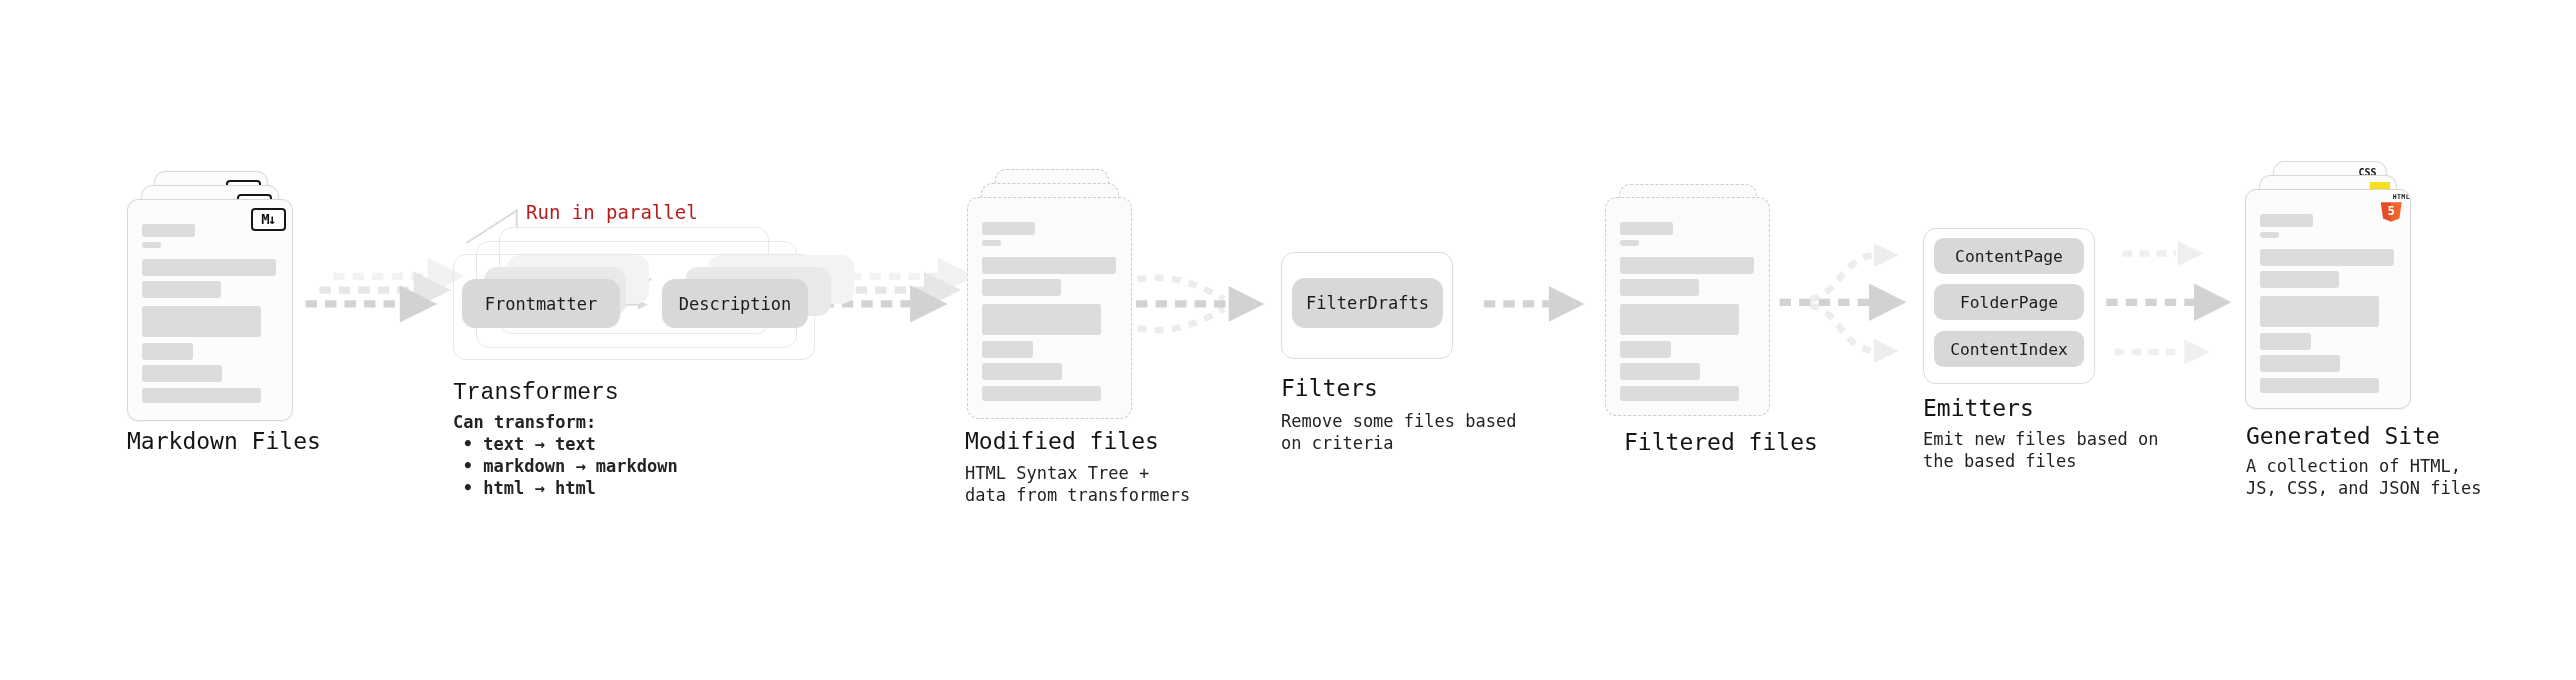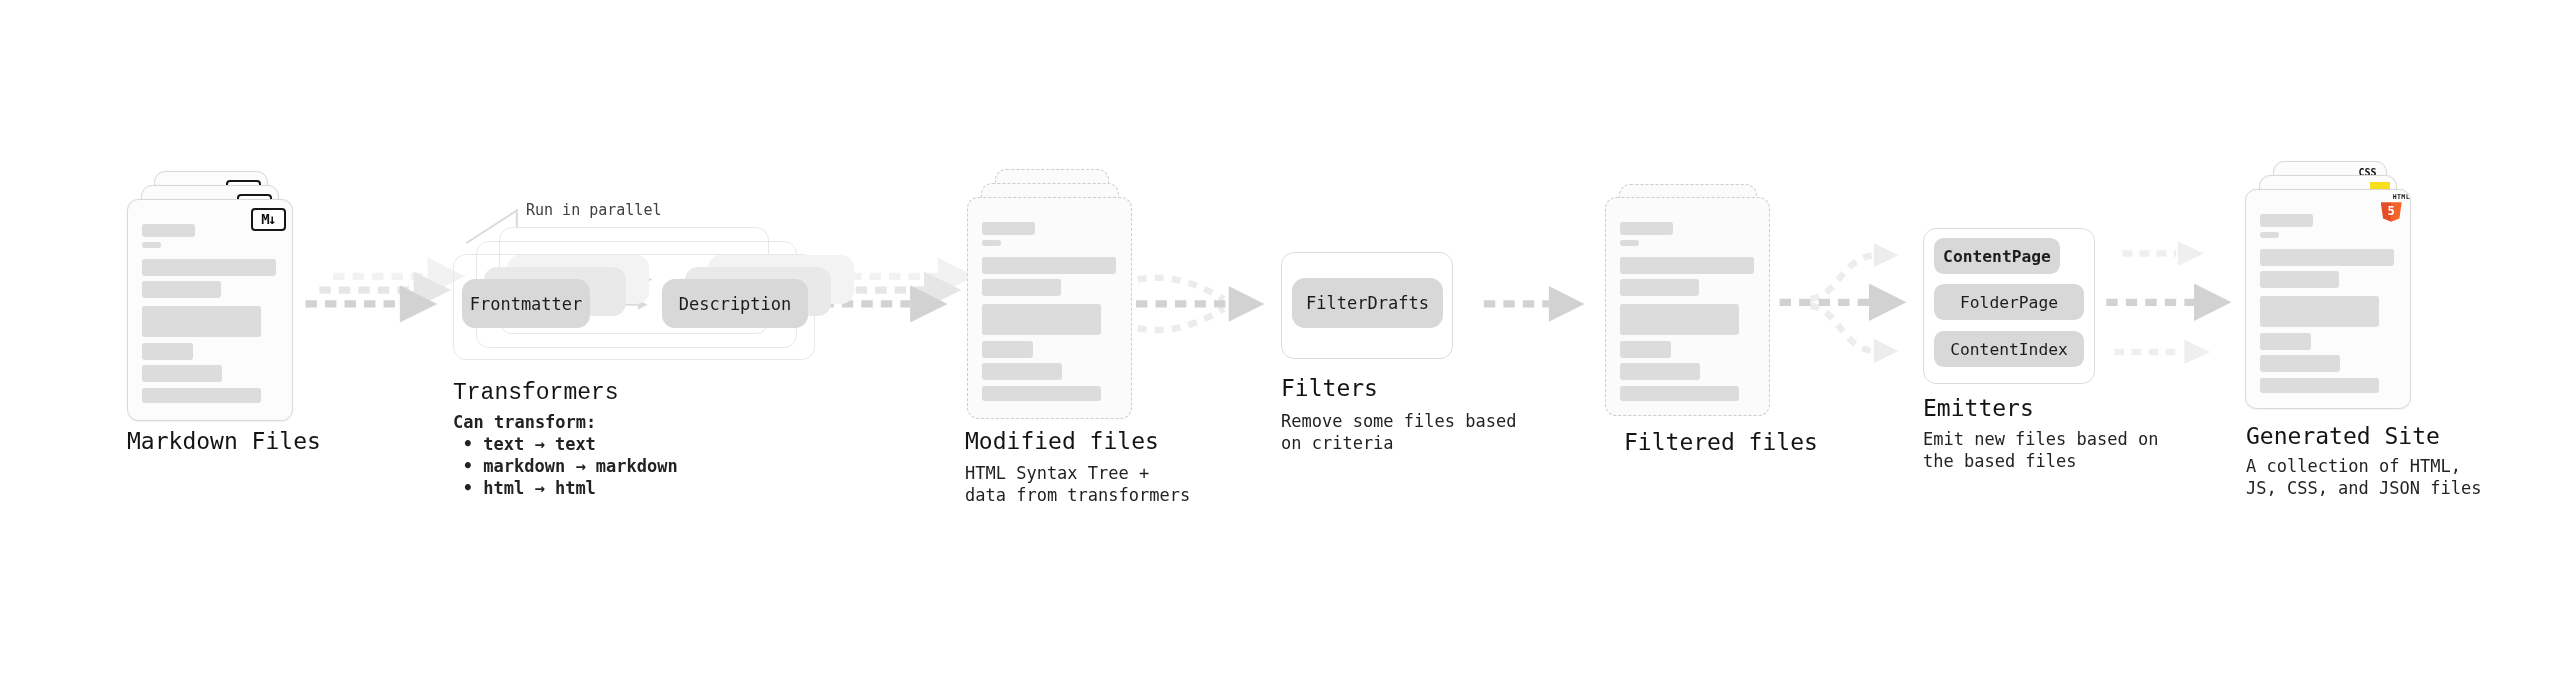--- a/index.html
+++ b/index.html
@@ -43,21 +43,21 @@
   .pill.ghost1{background:#e9e9e9;}
   .pill.ghost2{background:#f3f3f3;}
   .pill.small{border-radius:9.8px;font-size:16.3px;}
   .cont{position:absolute;border:1.6px solid #dcdcdc;border-radius:13px;background:#ffffff;box-sizing:border-box;}
   .cont.stack{border-color:#e8e8e8;background:transparent;}
 
   
   .node-label{position:absolute;font-size:23px;font-weight:500;color:#141414;white-space:nowrap;}
   .desc{position:absolute;font-size:17px;line-height:22px;color:#232323;white-space:nowrap;}
   .desc .indent{padding-left:9.8px;}
-  .annotation{position:absolute;font-size:15px;color:#404040;white-space:nowrap;}
+  .annotation{position:absolute;font-size:19px;color:#b91c1c;white-space:nowrap;}
 </style>
 </head>
 <body>
 
 <div id="stage">
 
   <svg class="arrow-layer" width="2576" height="681" viewBox="0 0 3170 838">
 
     <g transform="translate(34,-34)">
       <line x1="376" y1="374" x2="492" y2="374" stroke="#f2f2f2" stroke-width="9" stroke-dasharray="14 10"></line>
@@ -157,21 +157,21 @@
   <div>
     <div class="annotation" style="left:526px;top:201px;">Run in parallel</div>
     <div class="cont stack" style="left:499px;top:227px;width:270px;height:107px;"></div>
     <div class="cont stack" style="left:476px;top:241px;width:321px;height:107px;"></div>
     <div class="cont stack" style="left:453px;top:254px;width:362px;height:106px;"></div>
 
     <div class="pill ghost2" style="left:507px;top:255px;width:142px;height:49px;"></div>
     <div class="pill ghost1" style="left:484px;top:267px;width:142px;height:49px;"></div>
     <div class="pill ghost2" style="left:708px;top:255px;width:146px;height:49px;"></div>
     <div class="pill ghost1" style="left:685px;top:267px;width:146px;height:49px;"></div>
-    <div class="pill" style="left:462px;top:279px;width:128px;height:49px;">Frontmatter</div>
+    <div class="pill" style="left:462px;top:279px;width:158px;height:49px;">Frontmatter</div>
     <div class="pill" style="left:662px;top:279px;width:146px;height:49px;">Description</div>
 
     <div class="node-label" style="left:453px;top:380px;font-family:Liberation Mono, monospace;">Transformers</div>
     <div class="desc" style="left:453px;top:411px;font-weight:bold;">
       <div>Can transform:</div>
       <div class="indent">• text → text</div>
       <div class="indent">• markdown → markdown</div>
       <div class="indent">• html → html</div>
     </div>
   </div>
@@ -220,21 +220,21 @@
           <i></i>
           <i></i>
           <i></i>
       </div>
     </div>
     <div class="node-label" style="left:1604px;top:429px;margin-left:20px;">Filtered files</div>
   </div>
 
   <div>
     <div class="cont" style="left:1923px;top:228px;width:172px;height:156px;"></div>
-    <div class="pill small" style="left:1934px;top:238px;width:126px;height:36px;font-weight:bold;">ContentPage</div>
+    <div class="pill small" style="left:1934px;top:238px;width:150px;height:36px;">ContentPage</div>
     <div class="pill small" style="left:1934px;top:284px;width:150px;height:36px;">FolderPage</div>
     <div class="pill small" style="left:1934px;top:331px;width:150px;height:36px;">ContentIndex</div>
     <div class="node-label" style="left:1923px;top:395px;">Emitters</div>
     <div class="desc" style="left:1923px;top:428px;">
       <div>Emit new files based on</div>
       <div>the based files</div>
     </div>
   </div>
 
   <div>

